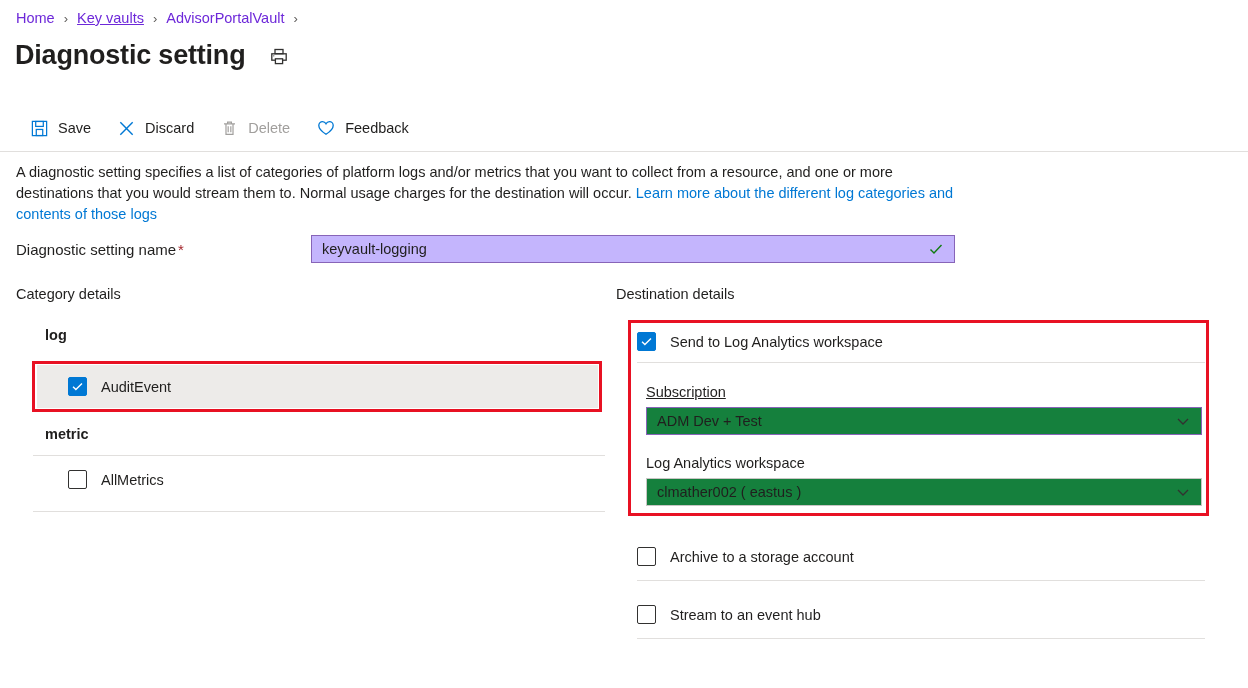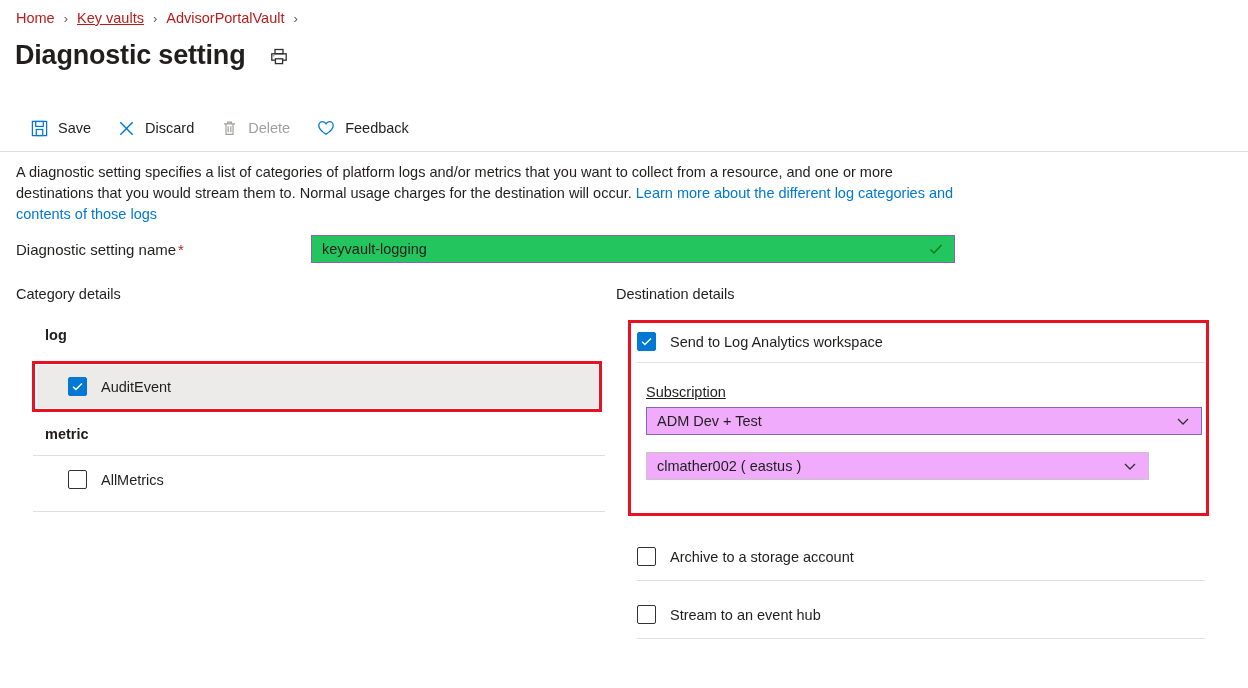--- a/index.html
+++ b/index.html
@@ -22,21 +22,21 @@
     left: 16px;
     top: 10px;
     font-size: 14.5px;
     color: #0078d4;
     display: flex;
     align-items: center;
     gap: 0;
     white-space: nowrap;
   }
   .crumb {
-    color: #b91c1c;
+    color: #6d28d9;
     cursor: pointer;
   }
   .crumb.underline { text-decoration: underline; }
   .crumb-sep {
     color: #605e5c;
     margin: 0 9px;
     font-size: 13px;
   }
 
   
@@ -122,21 +122,21 @@
   }
   .req-star { color: #a4262c; margin-left: 2px; }
   .name-input {
     position: absolute;
     left: 311px;
     top: 235px;
     width: 644px;
     height: 28px;
     box-sizing: border-box;
     border: 1px solid #8764b8;
-    background: #22c55e;
+    background: #c4b5fd;
     display: flex;
     align-items: center;
   }
   .name-input input {
     border: 0;
     outline: none;
     background: transparent;
     font-family: "Liberation Sans", sans-serif;
     font-size: 14.5px;
     color: #201f1e;
@@ -252,40 +252,40 @@
     font-size: 14.5px;
     color: #201f1e;
   }
   #sub-label { left: 646px; top: 384px; text-decoration: underline; }
   #ws-label { left: 646px; top: 455px; }
 
   .dropdown {
     position: absolute;
     height: 28px;
     box-sizing: border-box;
-    background: #f0abfc;
+    background: #15803d;
     display: flex;
     align-items: center;
     justify-content: space-between;
     font-size: 14.5px;
     color: #201f1e;
     cursor: pointer;
   }
   .dropdown .dd-value { padding-left: 10px; }
   .dropdown .dd-arrow { padding-right: 10px; display: inline-flex; align-items: center; }
   #dd-subscription {
     left: 646px;
     top: 407px;
     width: 556px;
     border: 1px solid #8764b8;
   }
   #dd-workspace {
     left: 646px;
-    top: 452px;
-    width: 503px;
+    top: 478px;
+    width: 556px;
     border: 1px solid #c8c6c4;
   }
 
   #row-archive { left: 637px; top: 547px; }
   #right-line-2 { left: 637px; top: 580px; width: 568px; }
   #row-stream { left: 637px; top: 605px; }
   #right-line-3 { left: 637px; top: 638px; width: 568px; }
 </style>
 </head>
 <body>

